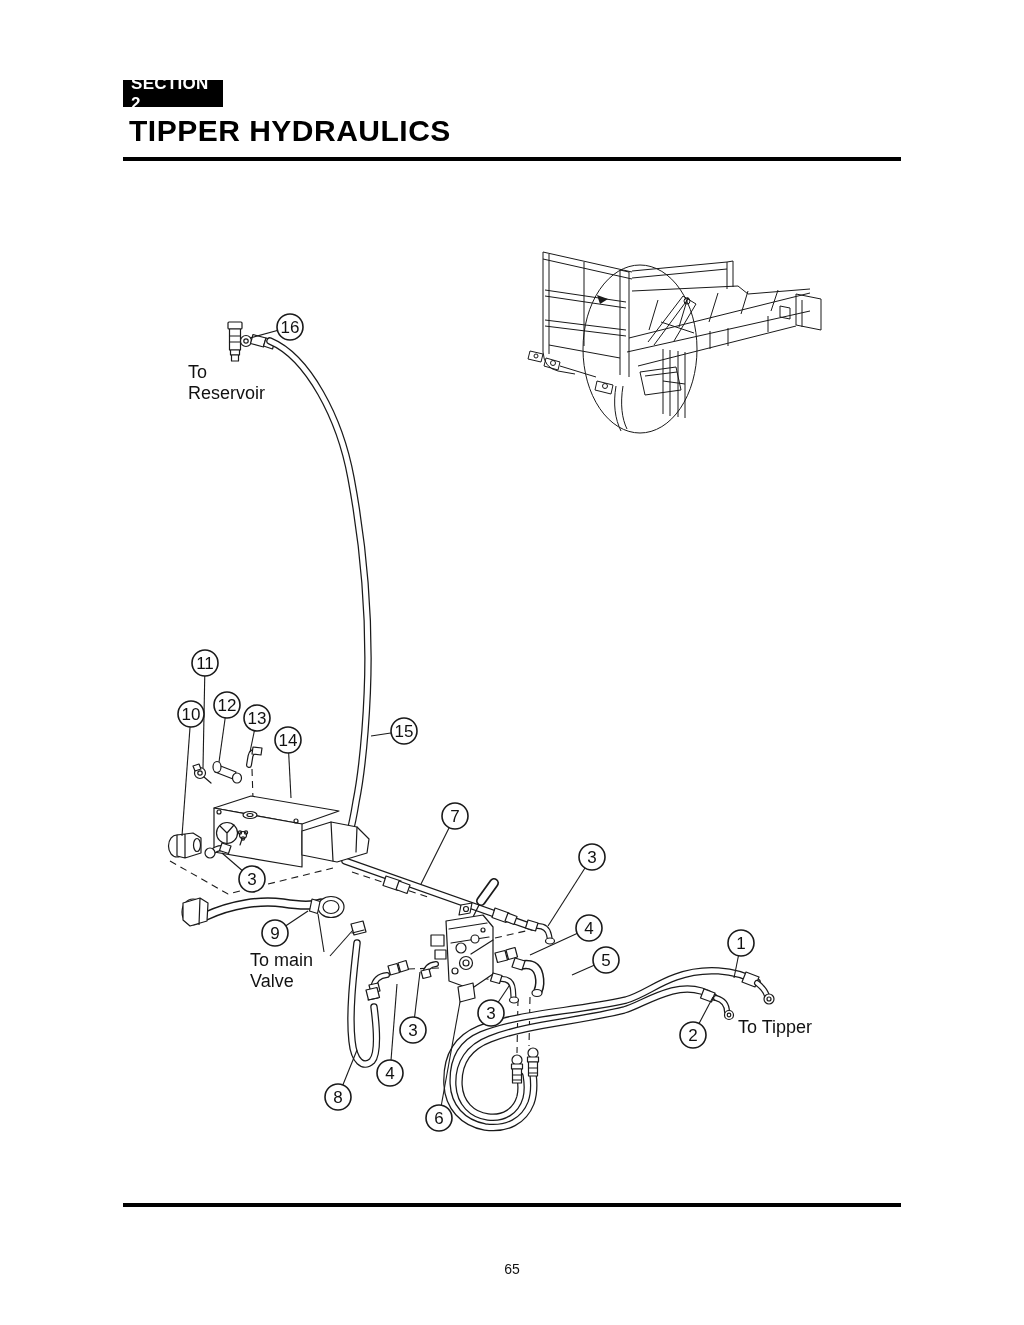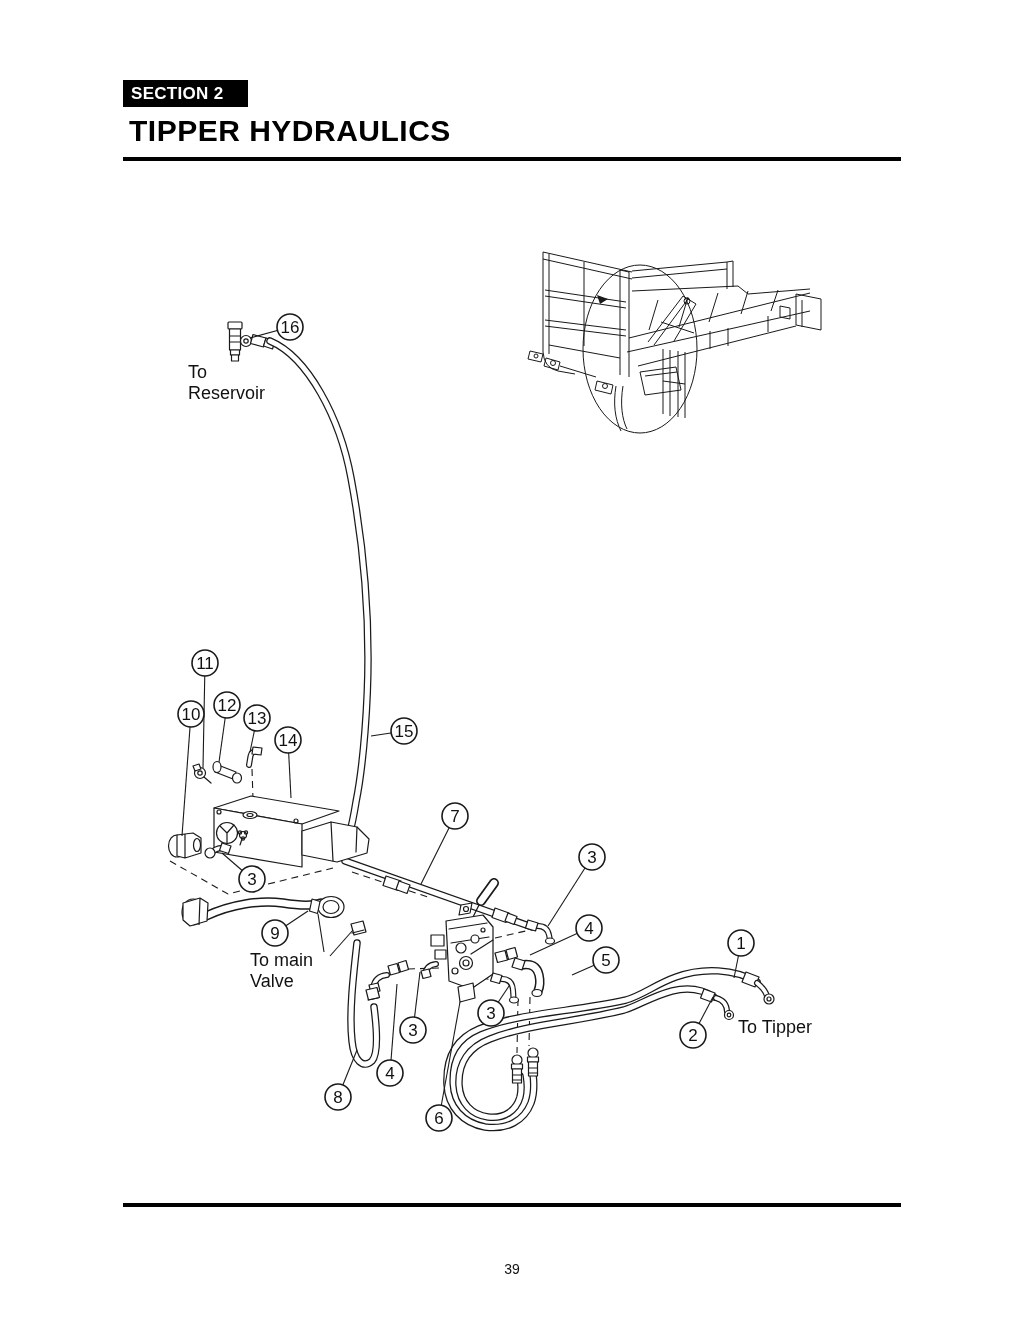--- a/index.html
+++ b/index.html
@@ -1,19 +1,19 @@
 <!DOCTYPE html>
 <html><head>
 <meta charset="utf-8">
 <style>
   html,body{margin:0;padding:0;}
   body{width:1024px;height:1325px;background:#fff;position:relative;
        font-family:"Liberation Sans",sans-serif;color:#111;}
   .page{position:absolute;inset:0;background:#fff;overflow:hidden;}
-  .section-badge{position:absolute;left:123px;top:80px;width:125px;height:27px;
+  .section-badge{position:absolute;left:123px;top:80px;width:100px;height:27px;
        background:#000;color:#fff;display:flex;align-items:center;
        font-weight:bold;font-size:17px;padding-left:8px;box-sizing:border-box;
        letter-spacing:.3px;}
   .page-title{position:absolute;left:121px;top:106px;margin:8px;
        font-size:30px;font-weight:bold;letter-spacing:.5px;color:#000;}
   .rule{position:absolute;left:123px;width:778px;height:4px;background:#000;}
   .rule-top{top:157px;}
   .rule-bottom{top:1203px;}
   .page-number{position:absolute;left:0;top:1261px;width:1024px;
        text-align:center;font-size:14px;color:#111;}
@@ -379,14 +379,14 @@
         </g>
       </g>
     <g id="labels-layer">
         <text x="188" y="378" class="diagram-label"><tspan x="188" dy="0">To</tspan><tspan x="188" dy="21">Reservoir</tspan></text>
         <text x="250" y="966" class="diagram-label"><tspan x="250" dy="0">To main</tspan><tspan x="250" dy="21">Valve</tspan></text>
         <text x="738" y="1033" class="diagram-label"><tspan x="738" dy="0">To Tipper</tspan></text>
       </g>
   </svg>
 
   <div class="rule rule-bottom"></div>
-  <div class="page-number">39</div>
+  <div class="page-number">65</div>
 </div>
 
 </body></html>

